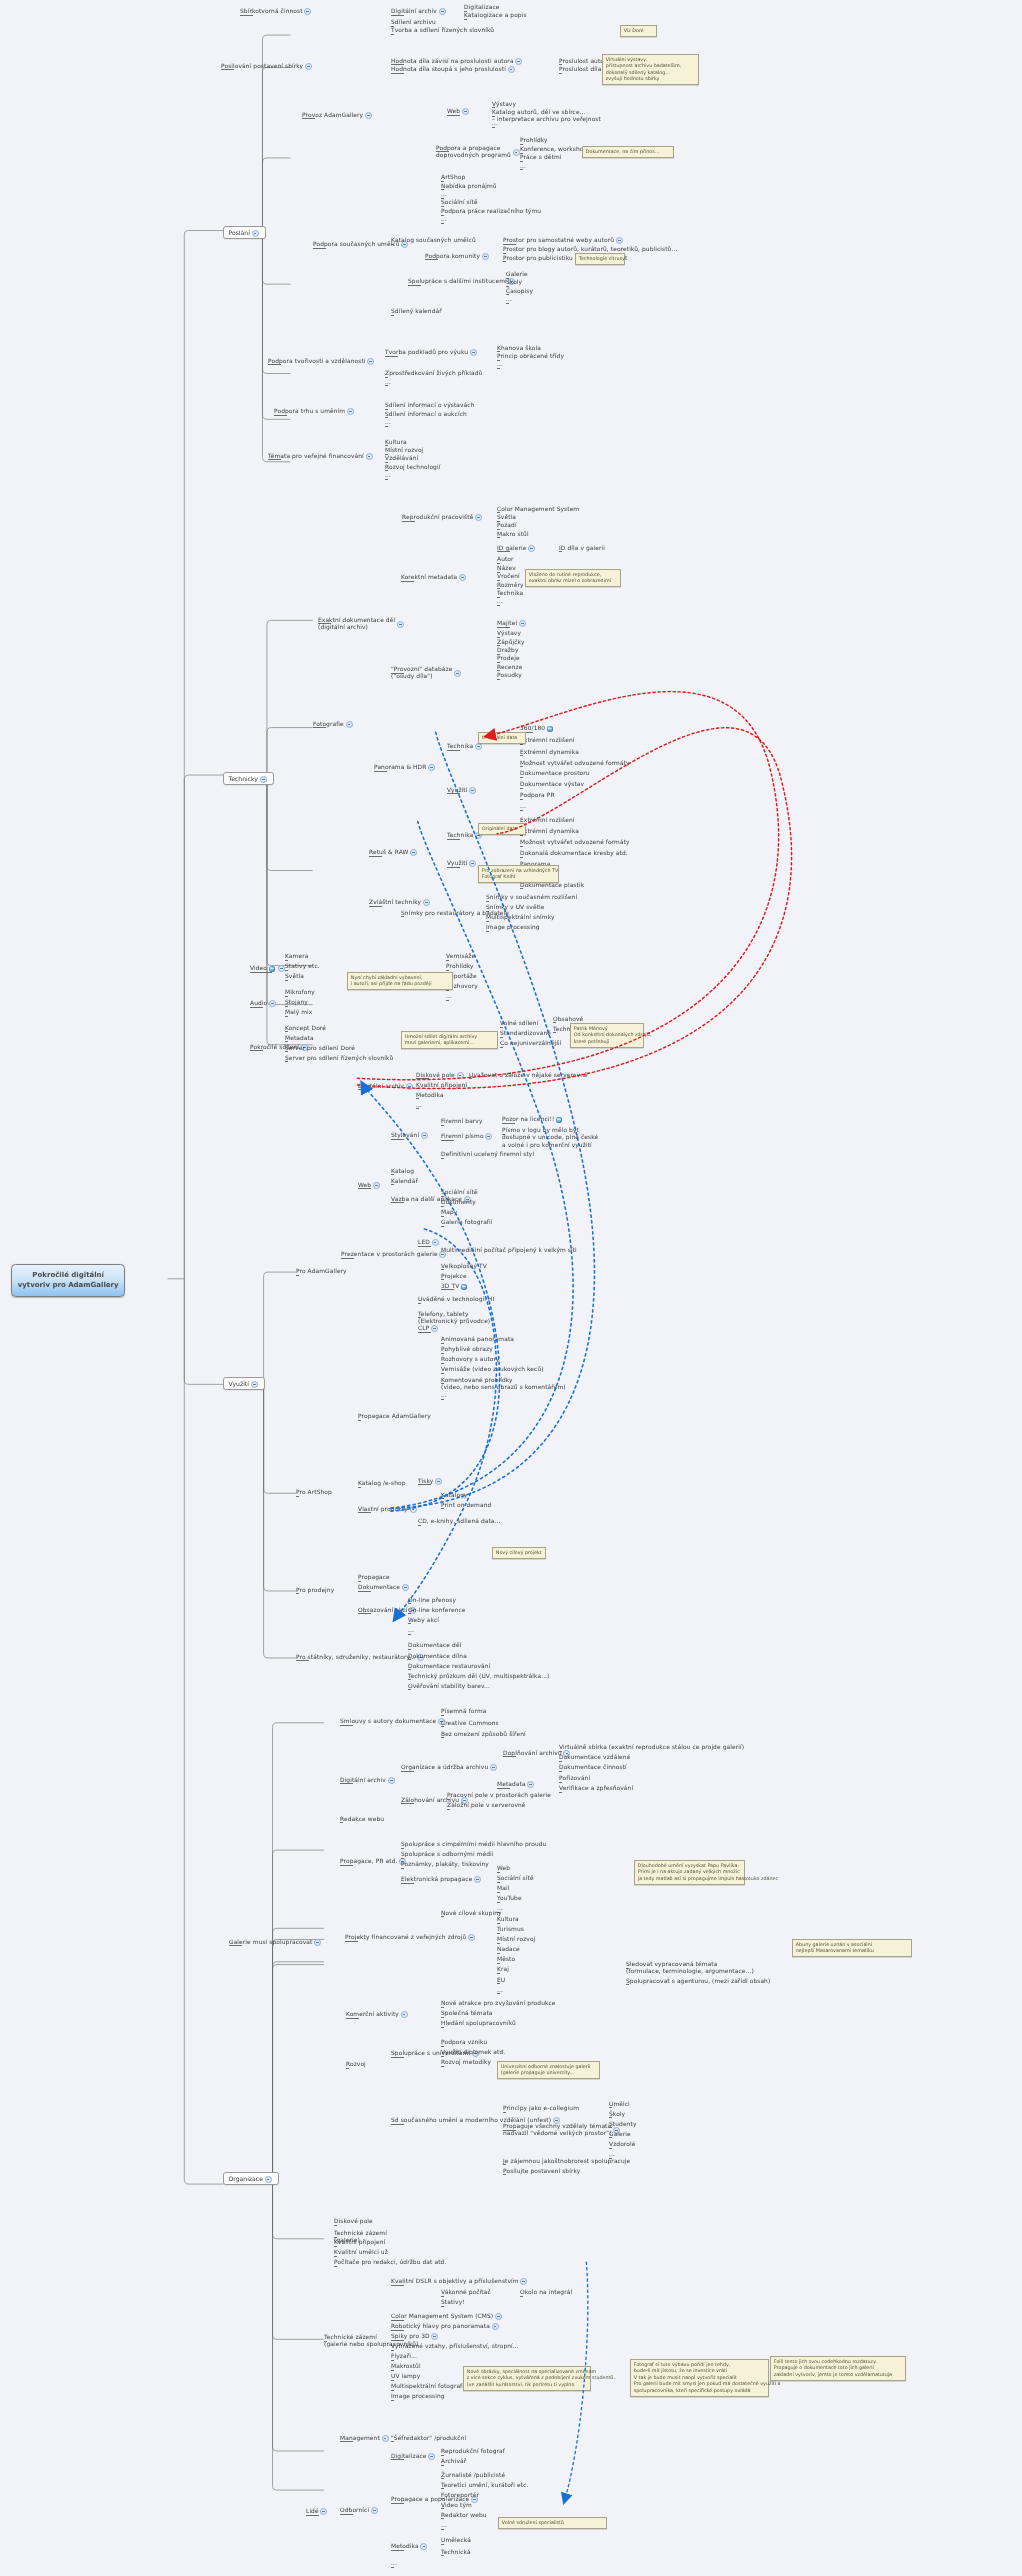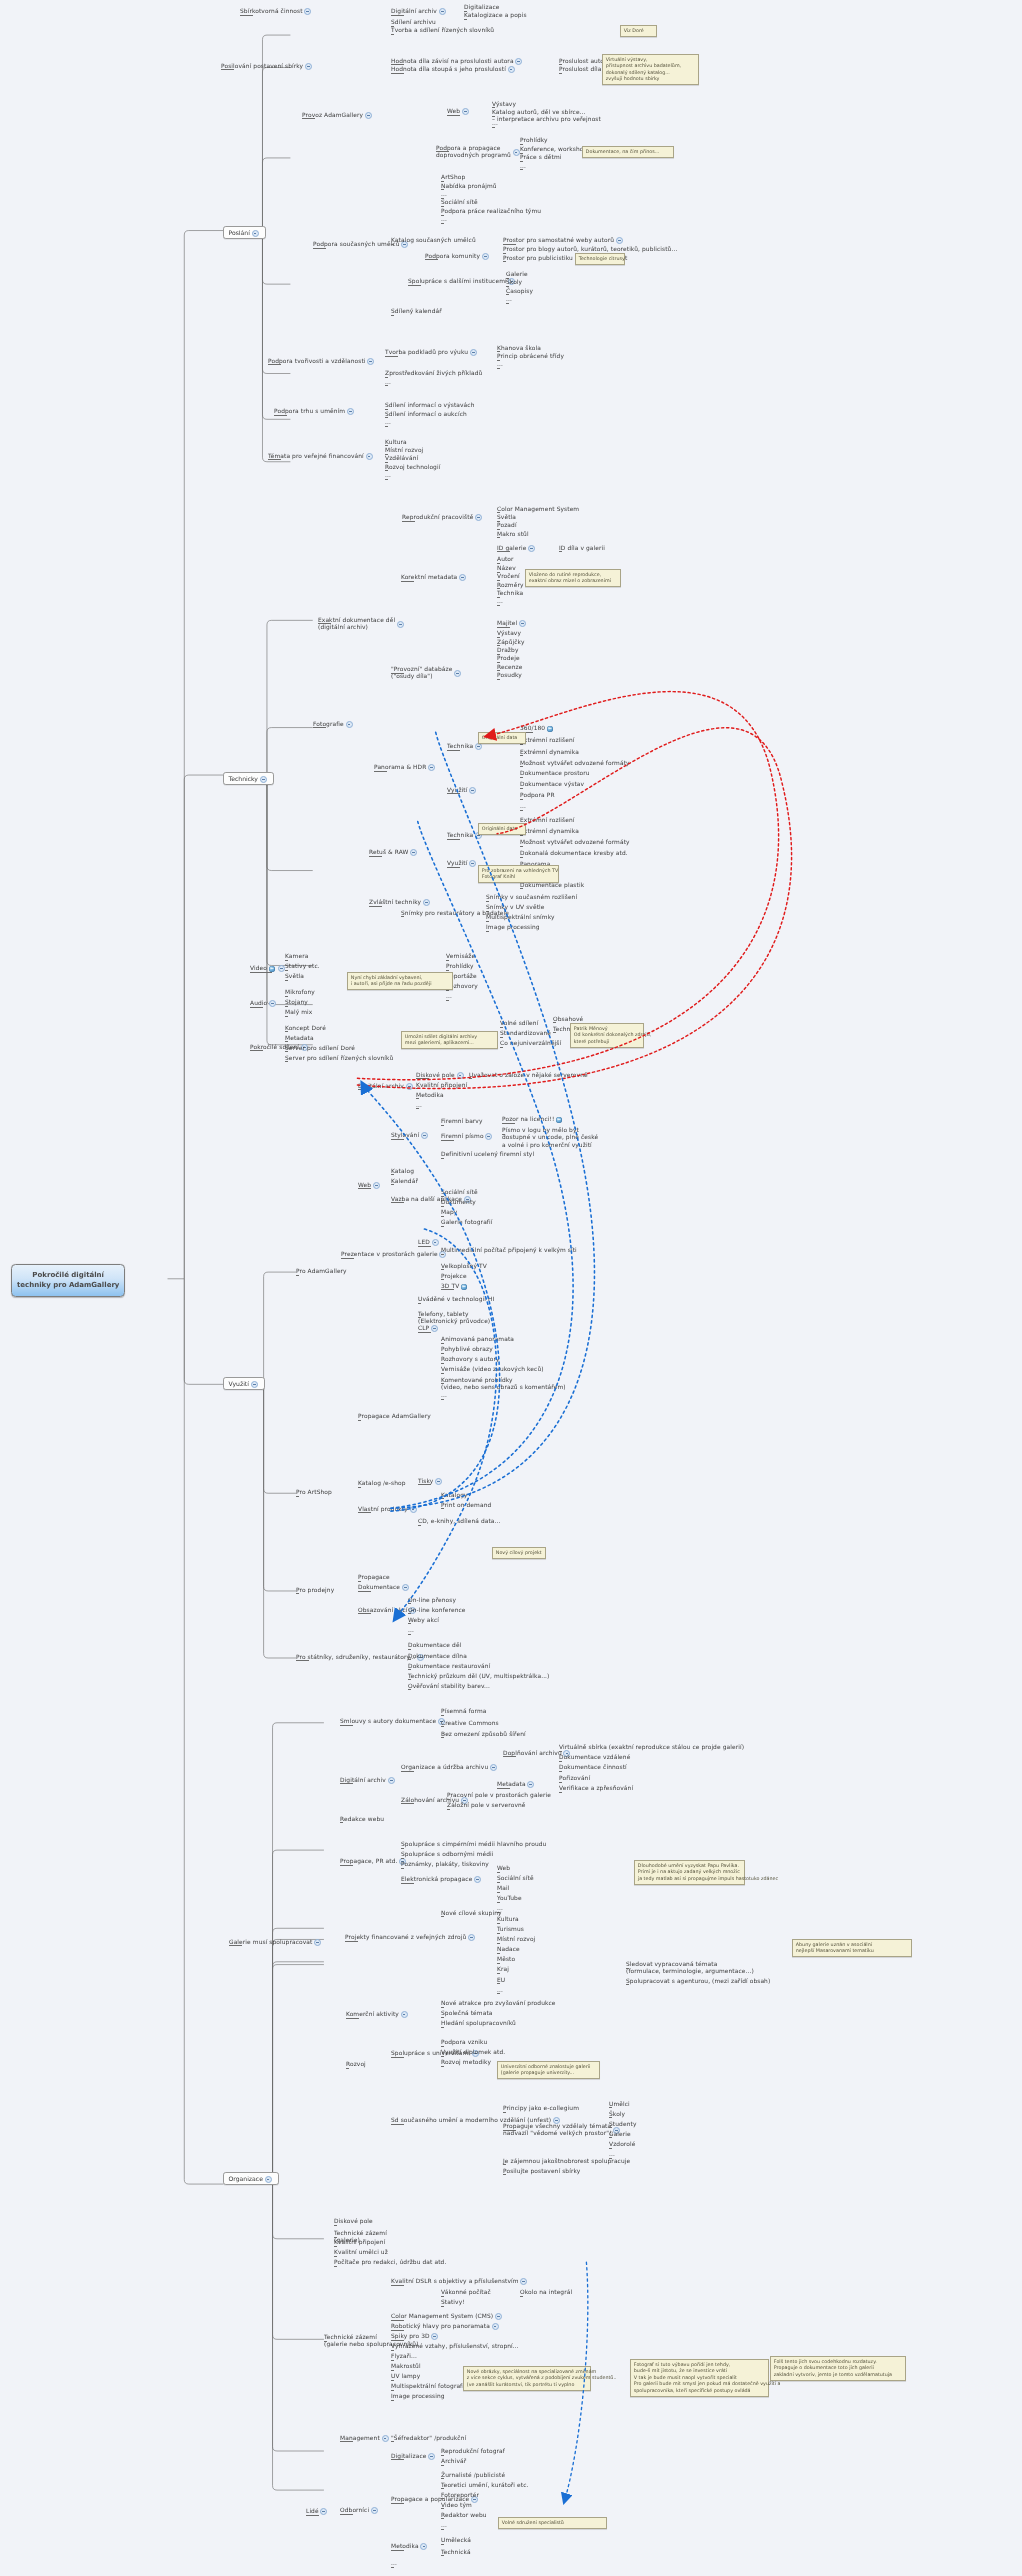--- a/index.html
+++ b/index.html
@@ -129,21 +129,21 @@
       <path d="M488 3902 V3480 Q488 3472 496 3472 H580"></path>
       <path d="M488 3902 V3525 Q488 3517 496 3517 H580"></path>
       <path d="M488 3902 V4000 Q488 4008 496 4008 H580"></path>
       <path d="M488 3902 V4180 Q488 4188 496 4188 H580"></path>
       <path d="M488 3902 V4380 Q488 4388 496 4388 H580"></path>
       <path d="M488 3902 V4450 Q488 4458 496 4458 H580"></path>
     </g>
   </svg>
 
   <div class="rootbox" style="left:11.2px;top:1264px;">
-    <span>Pokročilé digitální techniky
+    <span>Pokročilé digitální vytvoriv
 pro AdamGallery</span>
   </div>
 
   <div class="box1" style="left:223px;top:226px;">
     <span class="txt">Poslání</span><span class="bub"></span>
   </div>
   <div class="box1" style="left:223px;top:772px;">
     <span class="txt">Technicky</span><span class="bub"></span>
   </div>
   <div class="box1" style="left:223px;top:1377px;">

